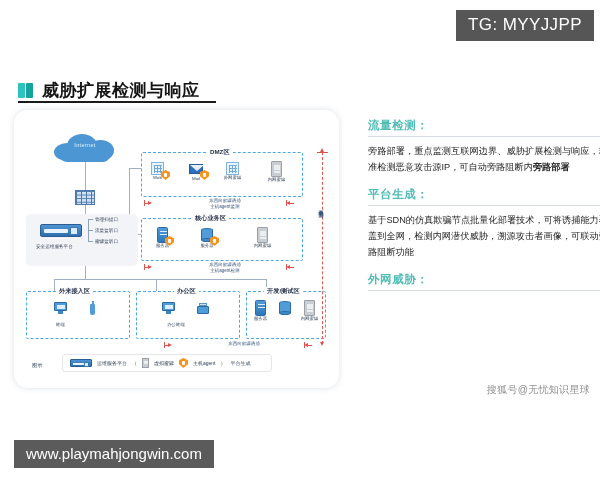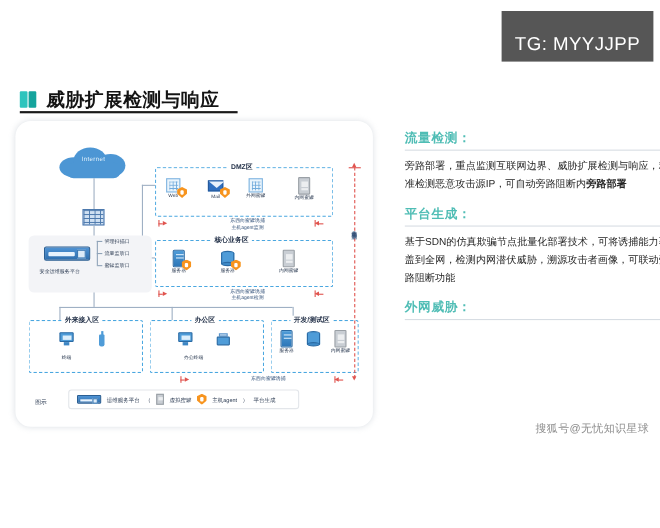--- a/index.html
+++ b/index.html
@@ -9,21 +9,21 @@
     font-family:"Liberation Sans","DejaVu Sans",sans-serif;
     overflow:hidden;
   }
   .page { position:relative; width:600px; height:480px; background:#fff; }
 
   
   .wm-tg {
     position:absolute; top:10px; right:6px;
     background:#565656; color:#fff;
     font-size:17px; letter-spacing:.4px;
-    padding:20px 12px 6px 12px;
+    padding:5px 12px 6px 12px;
   }
   .wm-url {
     position:absolute; left:14px; top:440px;
     background:#5b5b5b; color:#fff;
     font-size:15px; padding:5px 12px 6px 12px;
   }
 
   
   .title-row { position:absolute; left:18px; top:79px; display:flex; align-items:center; gap:8px; }
   .title-ico { width:16px; height:15px; position:relative; }
@@ -194,20 +194,21 @@
   .sec-b b { font-weight:bold; }
   .sohu { position:absolute; left:350px; top:383px; width:240px; text-align:right;
           font-size:10px; color:#8d8d8d; letter-spacing:.3px; }
 </style>
 </head>
 <body>
 
 <div class="page">
 
   <div class="wm-tg">TG: MYYJJPP</div>
+  <div class="wm-url">www.playmahjongwin.com</div>
 
   <div class="title-row">
     <span class="title-ico">
         <i class="l"></i>
         <i class="r"></i>
       </span>
     <span class="title-txt">威胁扩展检测与响应</span>
   </div>
   <div class="title-rule"></div>
 

